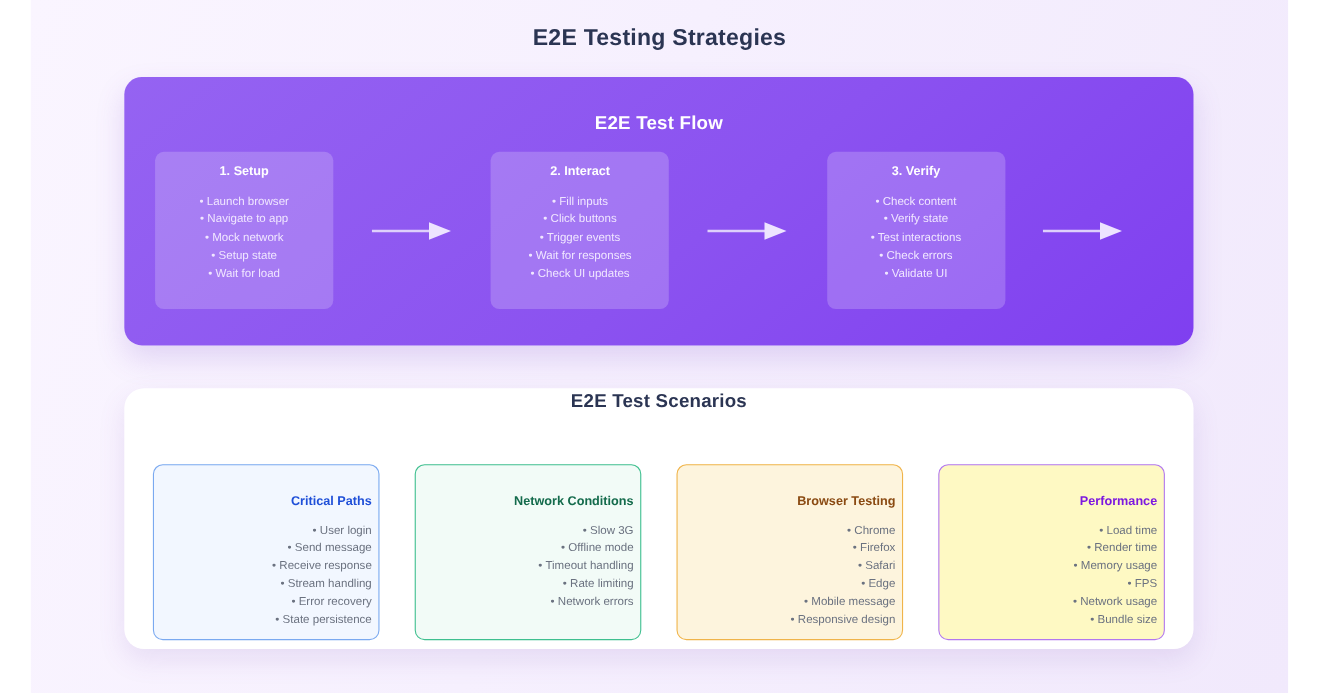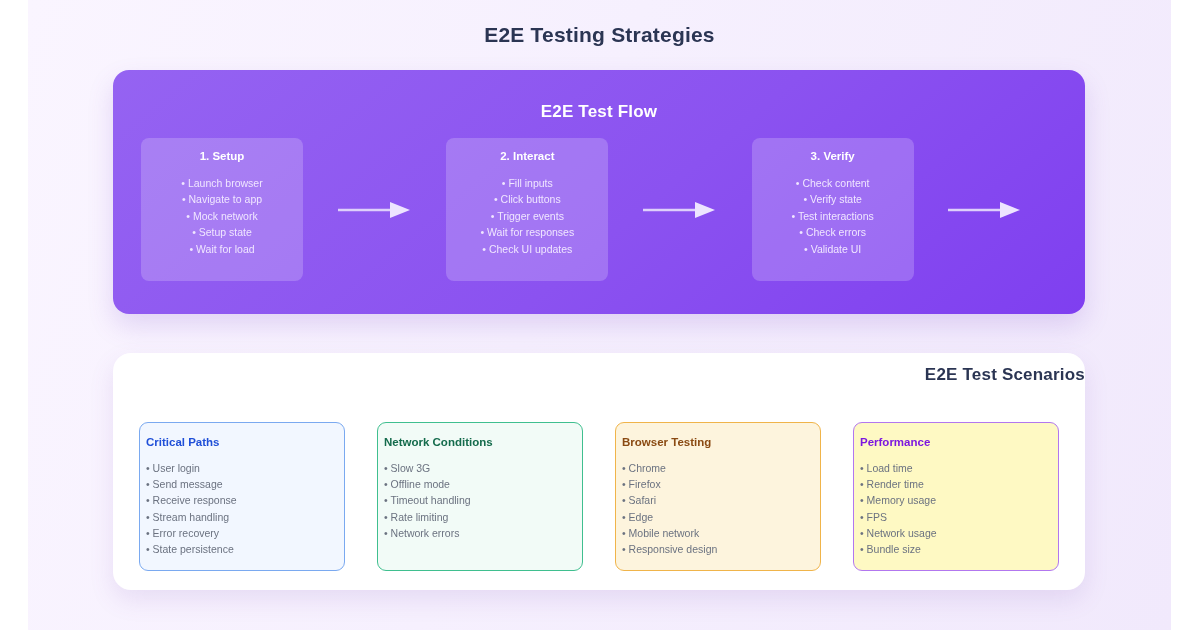--- a/index.html
+++ b/index.html
@@ -104,43 +104,43 @@
     top: 353px;
     width: 972px;
     height: 237px;
     background: #ffffff;
     border-radius: 18px;
     box-shadow: 0 10px 24px rgba(120, 80, 180, 0.13);
     box-sizing: border-box;
   }
   .scenario-title {
     margin: 0;
-    padding-top: 12px;
-    text-align: right;
+    padding-top: 2px;
+    text-align: center;
     font-size: 17px;
     font-weight: bold;
     color: #2b3553;
     letter-spacing: 0.2px;
   }
   .scenario-row {
     position: absolute;
     left: 26px;
     right: 26px;
     top: 69px;
     display: flex;
     justify-content: space-between;
   }
   .scn-card {
     width: 206px;
     min-height: 149px;
     border-radius: 9px;
     border: 1.5px solid #cccccc;
     box-sizing: border-box;
-    padding: 12px 6px 10px 6px;
-    text-align: left;
+    padding: 26px 6px 10px 6px;
+    text-align: right;
   }
   .scn-title {
     font-size: 11.5px;
     font-weight: bold;
     margin-bottom: 11px;
     line-height: 14px;
   }
   .scn-item {
     color: #6b7280;
     font-size: 10.5px;
@@ -235,21 +235,21 @@
         <div class="scn-item">• Rate limiting</div>
         <div class="scn-item">• Network errors</div>
       </div>
 
       <div class="scn-card" style="border-color:#f0b44a; background:#fdf4dd;">
         <div class="scn-title" style="color:#8a4a12;">Browser Testing</div>
         <div class="scn-item">• Chrome</div>
         <div class="scn-item">• Firefox</div>
         <div class="scn-item">• Safari</div>
         <div class="scn-item">• Edge</div>
-        <div class="scn-item">• Mobile network</div>
+        <div class="scn-item">• Mobile message</div>
         <div class="scn-item">• Responsive design</div>
       </div>
 
       <div class="scn-card" style="border-color:#b277ef; background:#fef9c3;">
         <div class="scn-title" style="color:#7c18e0;">Performance</div>
         <div class="scn-item">• Load time</div>
         <div class="scn-item">• Render time</div>
         <div class="scn-item">• Memory usage</div>
         <div class="scn-item">• FPS</div>
         <div class="scn-item">• Network usage</div>

